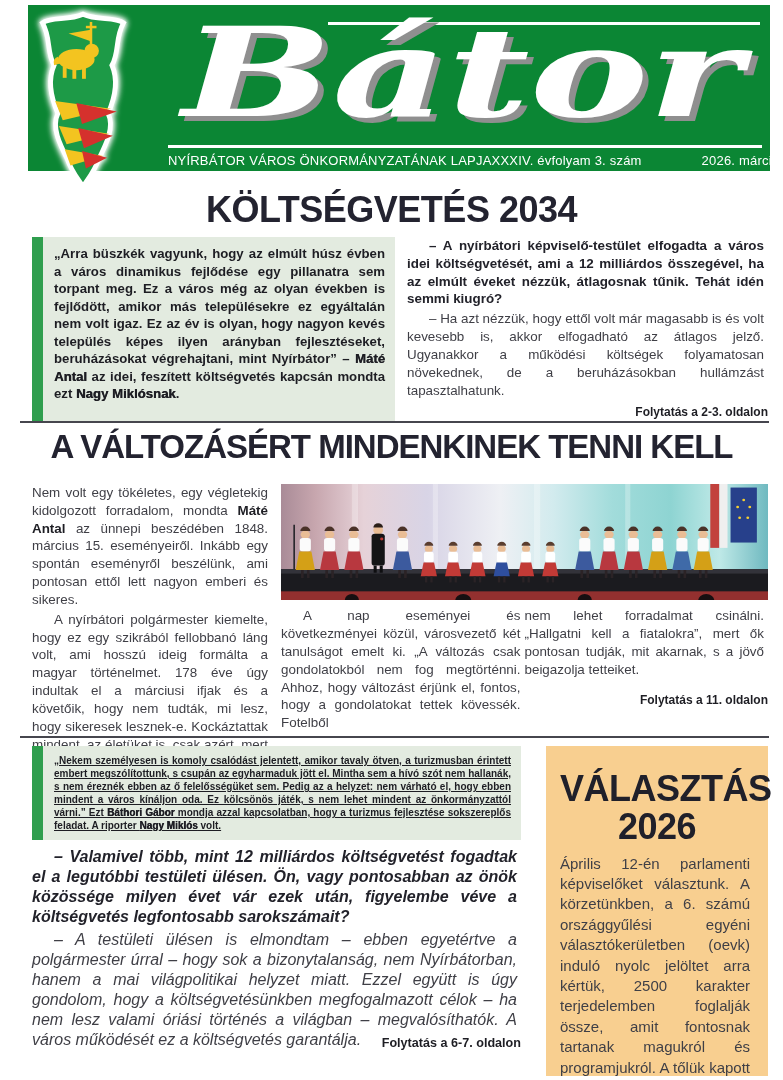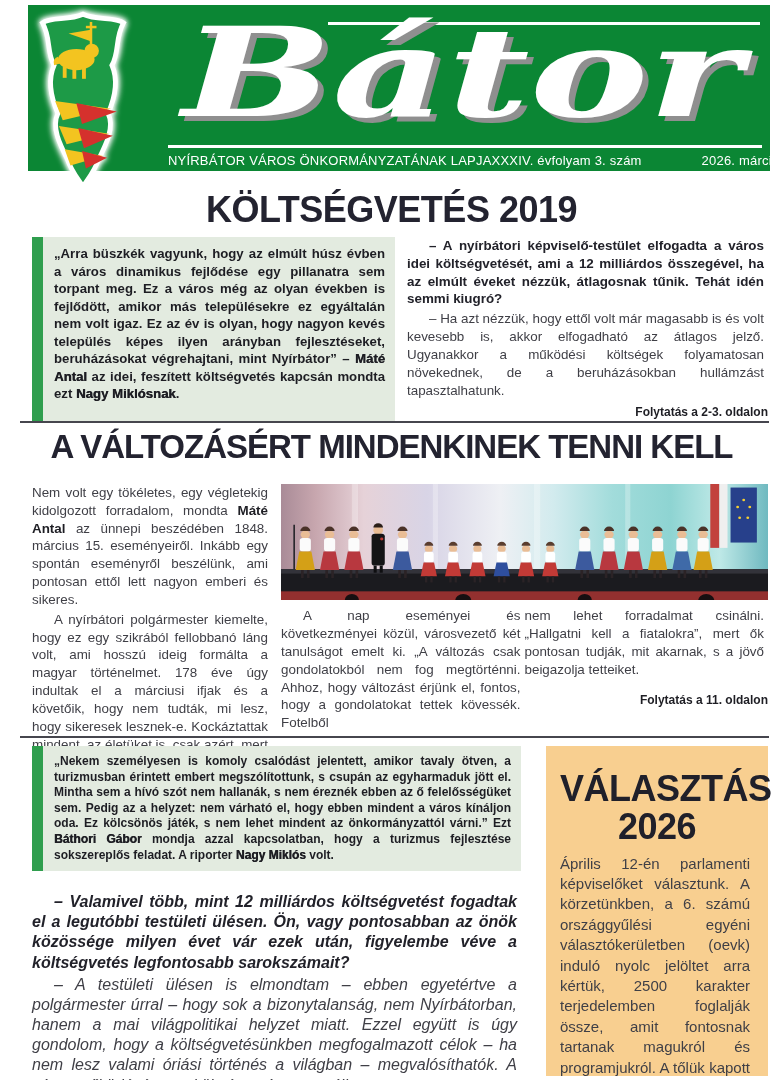--- a/index.html
+++ b/index.html
@@ -56,21 +56,21 @@
   .photo svg{display:block;width:100%;height:100%;}
   #art2 .under{display:flex;gap:0;margin-top:7px;}
   #art2 .under .c{flex:1;position:relative;}
   #art2 .continuation{margin-top:14px;}
   #div2{top:736px;}
   
   #art3{position:absolute;top:746px;left:32px;width:489px;font-size:12.6px;}
   #art3 .bp{font-size:16px;line-height:1.26;font-style:italic;}
   #h-op{position:static;font-size:30px;margin:4px 0 9px 0;text-align:center;color:var(--ink,#232330);
     font-weight:700;letter-spacing:-.5px;line-height:1;}
-  #art3 .qbox{font-size:12px;line-height:1.3;margin-bottom:21px;}
+  #art3 .qbox{font-size:10px;line-height:1.3;margin-bottom:7px;text-decoration:underline;}
   #art3 .answer-wrap{position:relative;}
   #art3 .continuation{position:absolute;right:0;bottom:1px;font-size:12.6px;}
   
   #election{position:absolute;top:746px;right:15px;width:222px;height:330px;
     background:var(--election_bg,#f8cf90);box-sizing:border-box;
     padding:24px 14px 14px 14px;display:flex;flex-direction:column;}
   #election .t1,#election .t2{text-align:center;font-weight:700;color:#20202a;
     letter-spacing:-.5px;line-height:1.05;}
   #election .t1{font-size:36px;}
   #election .t2{font-size:36px;margin-bottom:8px;}
@@ -118,21 +118,21 @@
     <text x="306" y="117" text-anchor="middle" font-family="'DejaVu Serif',serif" font-size="124" font-weight="bold" font-style="italic" fill="#ffffff" textLength="560" lengthAdjust="spacingAndGlyphs">Bátor</text>
   </svg>
 
   <div class="strip">
     <span class="tg">NYÍRBÁTOR VÁROS ÖNKORMÁNYZATÁNAK LAPJA</span>
     <span class="iss">XXXIV. évfolyam 3. szám</span>
     <span class="dt">2026. március</span>
   </div>
 </div>
 
-<div class="h-center" id="h-budget">KÖLTSÉGVETÉS 2019</div>
+<div class="h-center" id="h-budget">KÖLTSÉGVETÉS 2034</div>
 
 <div id="art1">
   <div class="qbox">
     <span><span>„Arra büszkék vagyunk, hogy az elmúlt húsz évben a város dinamikus fejlődése egy pillanatra sem torpant meg. Ez a város még az olyan években is fejlődött, amikor más településekre ez egyáltalán nem volt igaz. Ez az év is olyan, hogy nagyon kevés település képes ilyen arányban fejlesztéseket, beruházásokat végrehajtani, mint Nyírbátor” – </span><span class="b">Máté Antal</span><span> az idei, feszített költségvetés kapcsán mondta ezt </span><span class="b">Nagy Miklósnak</span><span>.</span></span>
   </div>
   <div class="rcol">
     <p class="bp bold ind">– A nyírbátori képviselő-testület elfogadta a város idei költségvetését, ami a 12 milliárdos összegével, ha az elmúlt éveket nézzük, átlagosnak tűnik. Tehát idén semmi kiugró?</p>
     <p class="bp ind">– Ha azt nézzük, hogy ettől volt már magasabb is és volt kevesebb is, akkor elfogadható az átlagos jelző. Ugyanakkor a működési költségek folyamatosan növekednek, de a beruházásokban hullámzást tapasztalhatunk.</p>
     <div class="continuation">Folytatás a 2-3. oldalon</div>
   </div>

